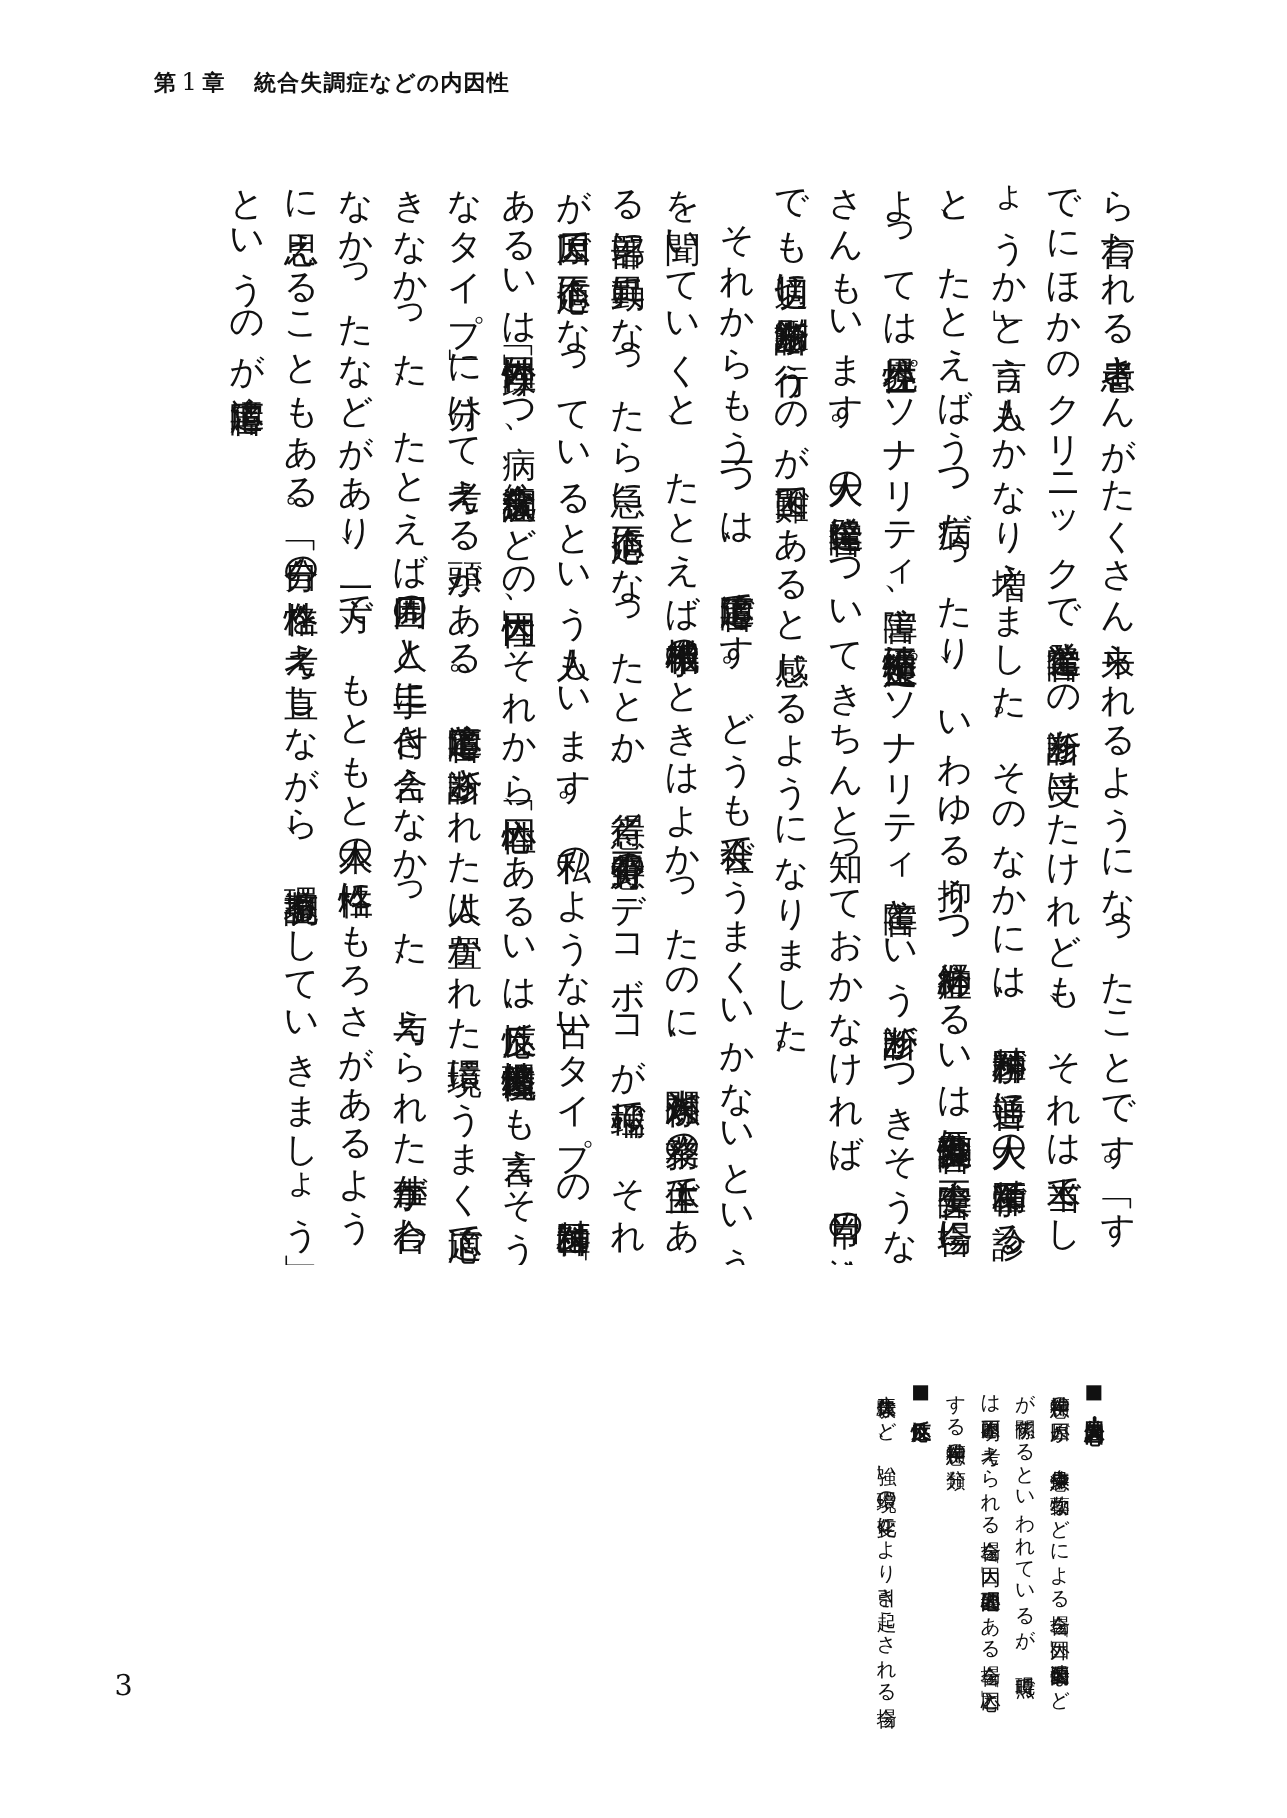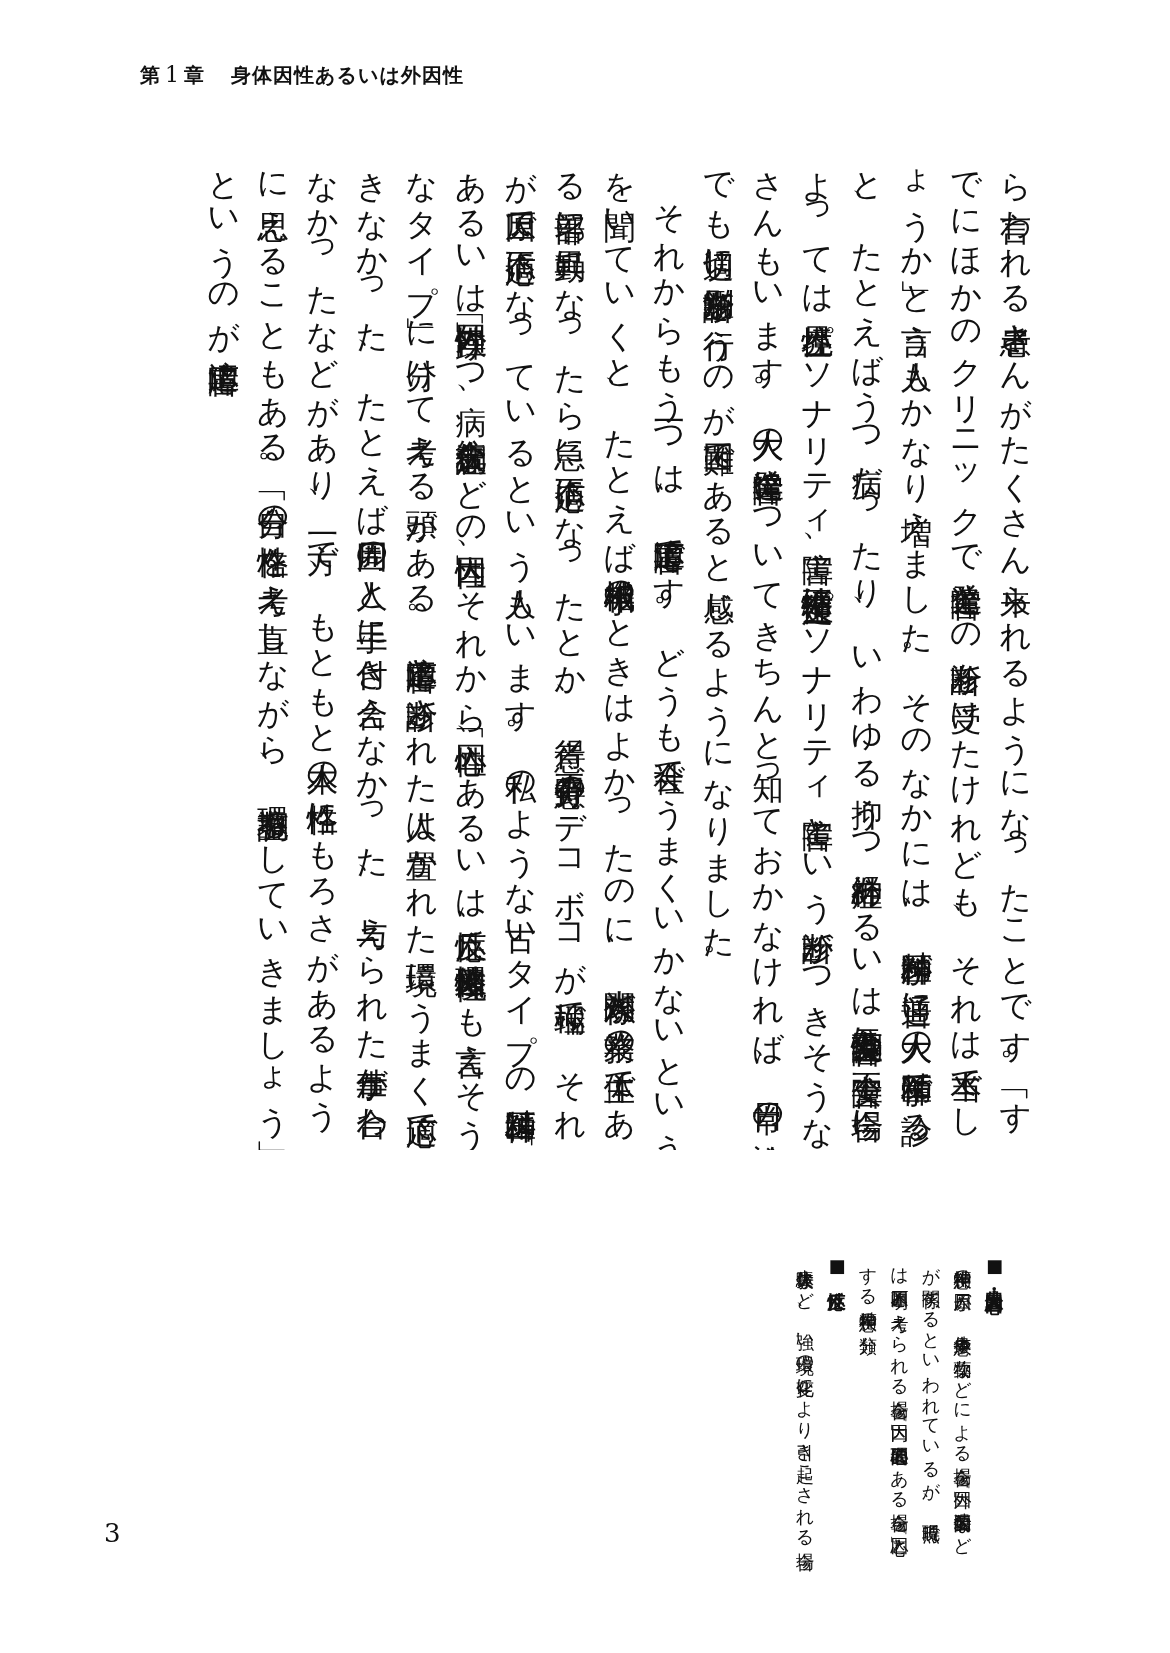--- a/index.html
+++ b/index.html
@@ -27,21 +27,21 @@
   .notes p { margin: 0; }
   .page-number {
     position: absolute; left: 104px; top: 1518px;
     font-family: "DejaVu Serif", serif; font-size: 26px;
   }
 </style>
 </head>
 <body>
 
 <div class="running-head">
-  <span>第</span><span class="chapnum">1</span><span>章</span><span class="title">身体因性あるいは外因性</span>
+  <span>第</span><span class="chapnum">1</span><span>章</span><span class="title">統合失調症などの内因性</span>
 </div>
 
 <div class="main-text">
   <p>ら言われる患者さんがたくさん来られるようになったことです。「すでにほかのクリニックで発達障害との診断を受けたけれども、それは本当でしょうか」と言う人もかなり増えました。そのなかには、精神科医が普通に大人の精神医学で診ると、たとえばうつ病だったり、いわゆる抑うつ神経症あるいは気分変調性障害や不安障害、場合によっては境界性パーソナリティ障害、情緒不安定性パーソナリティ障害という診断がつきそうな患者さんもいます。大人の発達障害についてきちんと知っておかなければ、日常の診療でも適切に鑑別診断を行うのが困難であると感じるようになりました。</p>
   <p class="indent">それからもう一つは、適応障害です。どうも会社でうまくいかないという話を聞いていくと、たとえば機械相手のときはよかったのに、対人関係が業務の主体である部署に異動になったら急に不適応になったとか、得意／不得意分野のデコボコが極端で、それが原因で不適応になっているという人もいます。私のような古いタイプの精神科医は「身体因性あるいは外因性」「躁うつ病、統合失調症などの内因性」、それから「心因性、あるいは反応性、性格環境因性とも言えそうなタイプ」に分けて考える頭がある。適応障害と診断された人は置かれた環境にうまく適応できなかった、たとえば周囲の人と上手に付き合えなかった、与えられた仕事が合わなかったなどがあり、一方で、もともと本人の性格にもろさがあるように思えることもある。「自分の性格を考え直しながら、環境調整もしていきましょう」というのが適応障害</p>
 </div>
 
 <div class="notes">
   <p class="note-head">■外因・内因・心因</p>
   <p>精神疾患の原因が、身体疾患や薬物などによる場合を「外因」、遺伝的要因などが関係するといわれているが、現時点では原因不明と考えられる場合を「内因」、心理的要因にある場合を「心因」とする精神疾患の分類</p>

